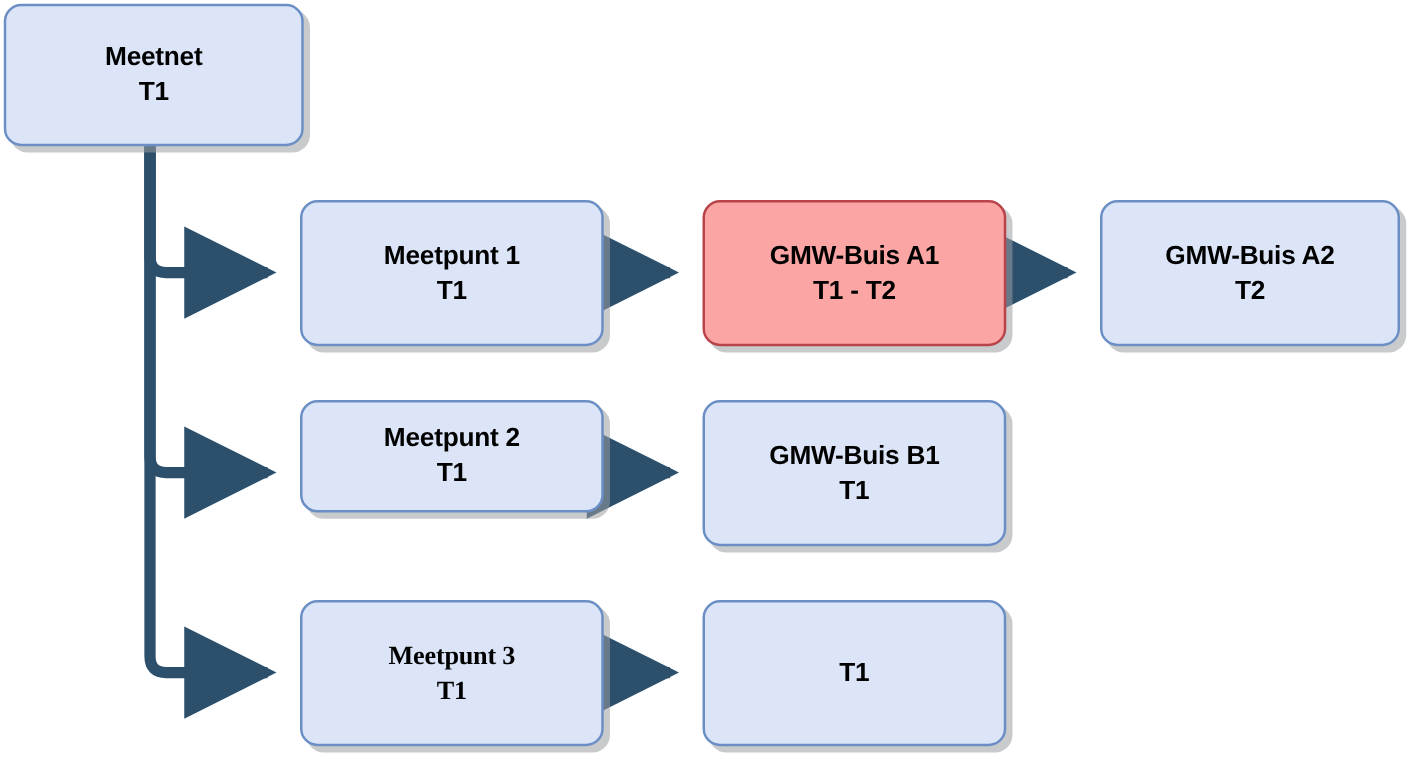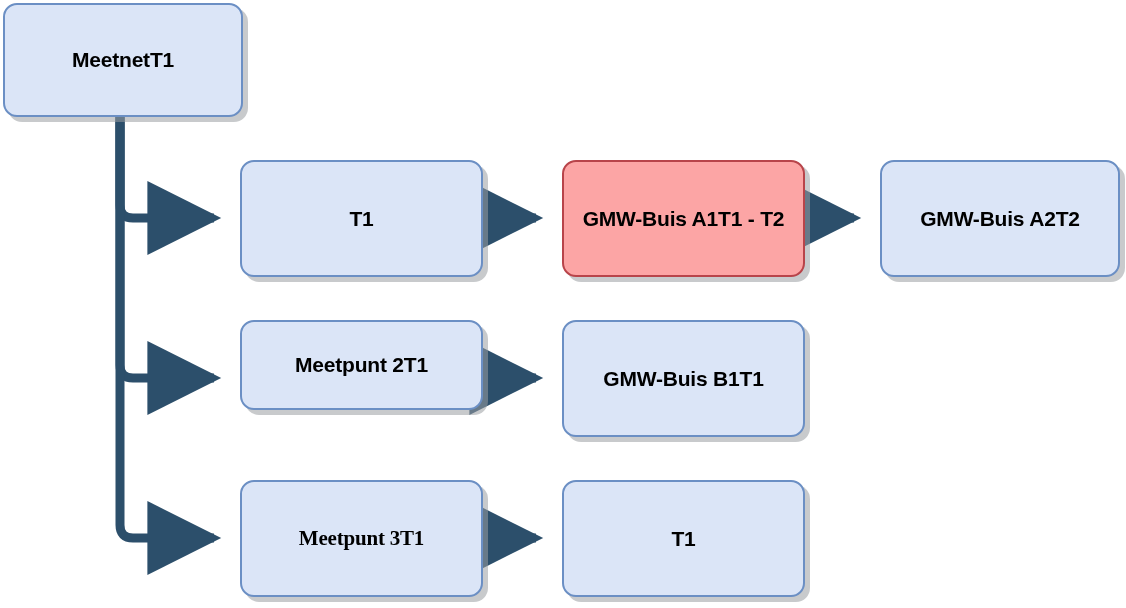--- a/index.html
+++ b/index.html
@@ -26,21 +26,21 @@
     height: 608px;
   }
   .node {
     position: absolute;
     box-sizing: border-box;
     border-radius: 14px;
     border: 2px solid #6b8fc4;
     background: #dbe5f7;
     box-shadow: 5px 5px 0 0 rgba(155,158,162,0.55);
     display: flex;
-    flex-direction: row;
+    flex-direction: column;
     align-items: center;
     justify-content: center;
     text-align: center;
     z-index: 2;
   }
   .node.alert {
     background: #fca5a5;
     border-color: #b8444a;
   }
   .node-line {
@@ -75,20 +75,21 @@
       <path d="M 487 538 L 536 538" marker-end="url(#arrowhead)"></path>
     </g>
   </svg>
 
   <div class="node" style="left:3px; top:3px; width:240px; height:114px;">
     <div class="node-line">Meetnet</div>
     <div class="node-line">T1</div>
   </div>
 
   <div class="node" style="left:240px; top:160px; width:243px; height:117px;">
+    <div class="node-line">Meetpunt 1</div>
     <div class="node-line">T1</div>
   </div>
 
   <div class="node alert" style="left:562px; top:160px; width:243px; height:117px;">
     <div class="node-line">GMW-Buis A1</div>
     <div class="node-line">T1 - T2</div>
   </div>
 
   <div class="node" style="left:880px; top:160px; width:240px; height:117px;">
     <div class="node-line">GMW-Buis A2</div>

